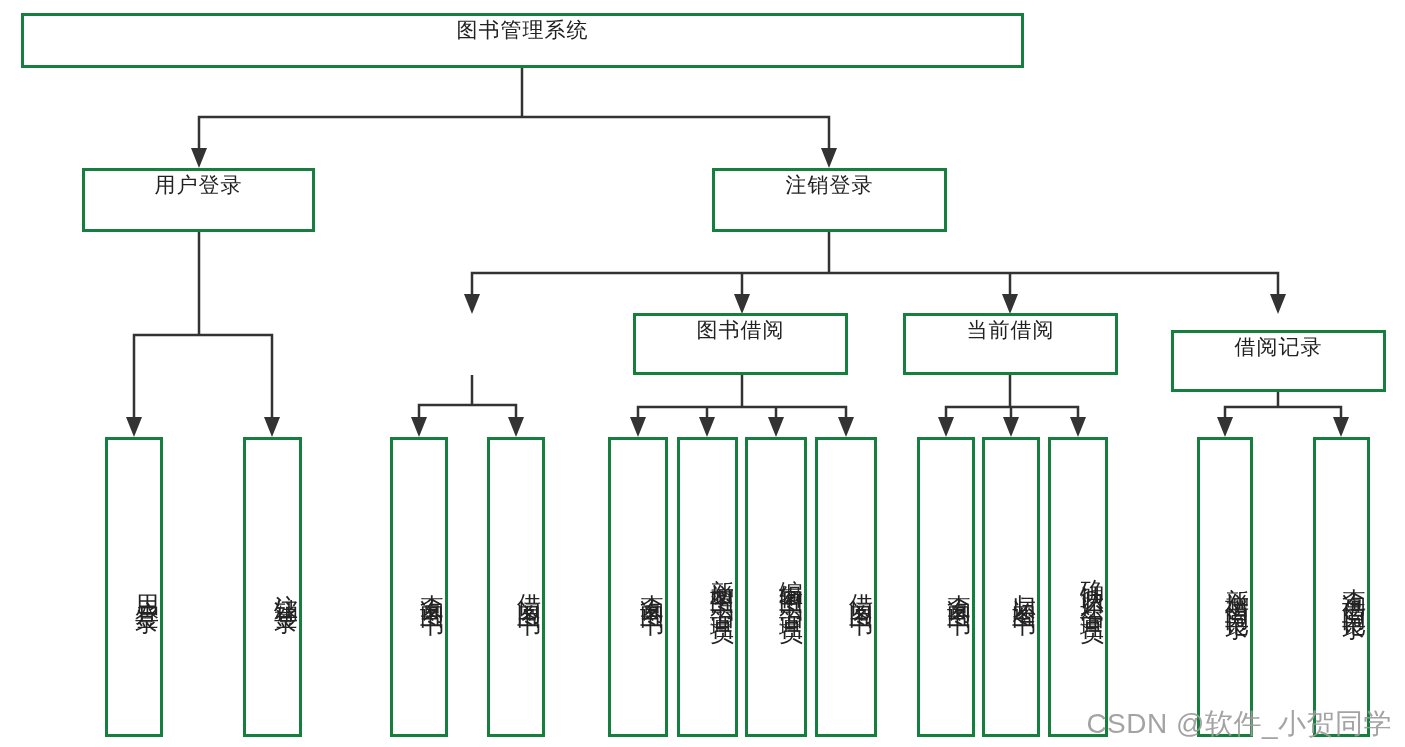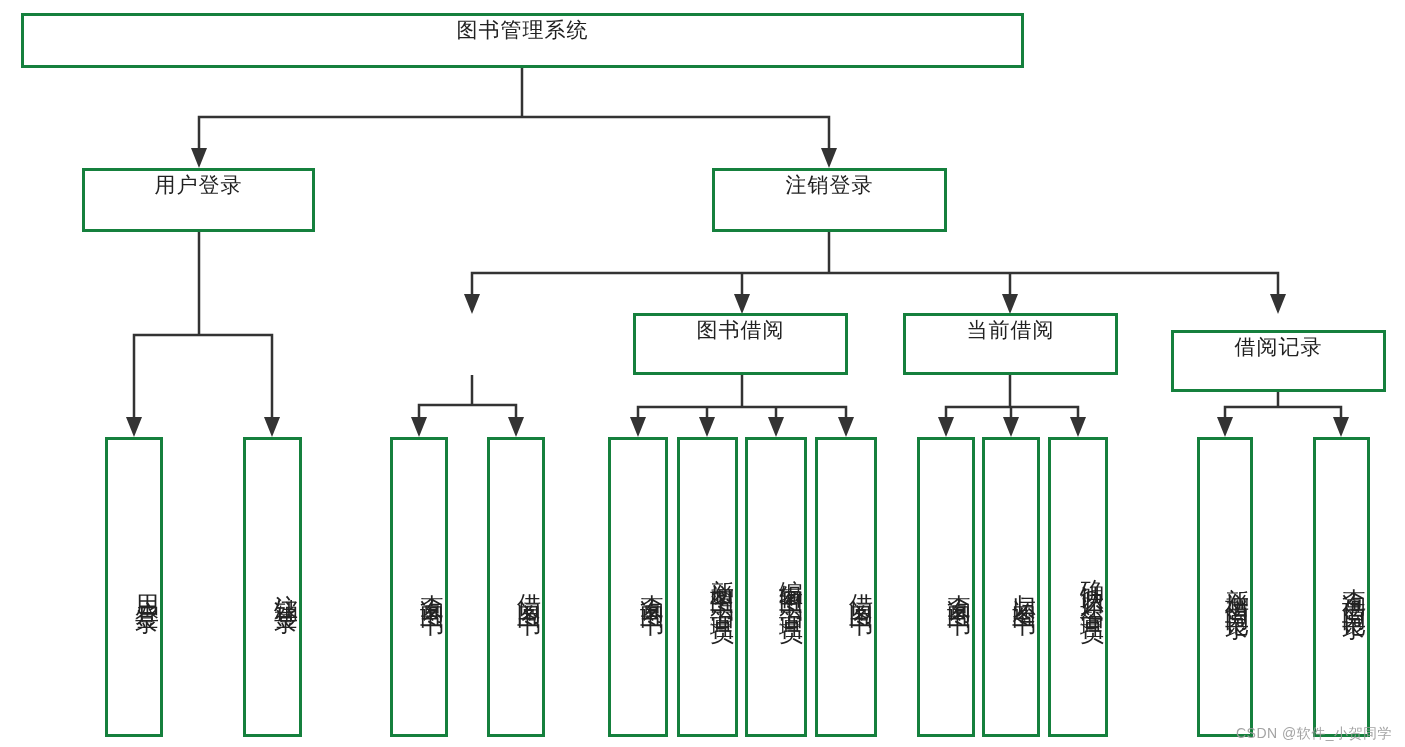--- a/index.html
+++ b/index.html
@@ -46,21 +46,21 @@
     line-height: 1.1;
   }
   .vbox span {
     display: block;
   }
   #watermark {
     position: absolute;
     right: 13px;
     bottom: 4px;
     z-index: 5;
-    font-size: 14px;
+    font-size: 28px;
     color: rgba(155, 155, 155, 0.92);
     letter-spacing: 0.5px;
     white-space: nowrap;
   }
 </style>
 </head>
 <body>
 
 <div id="canvas">
 

